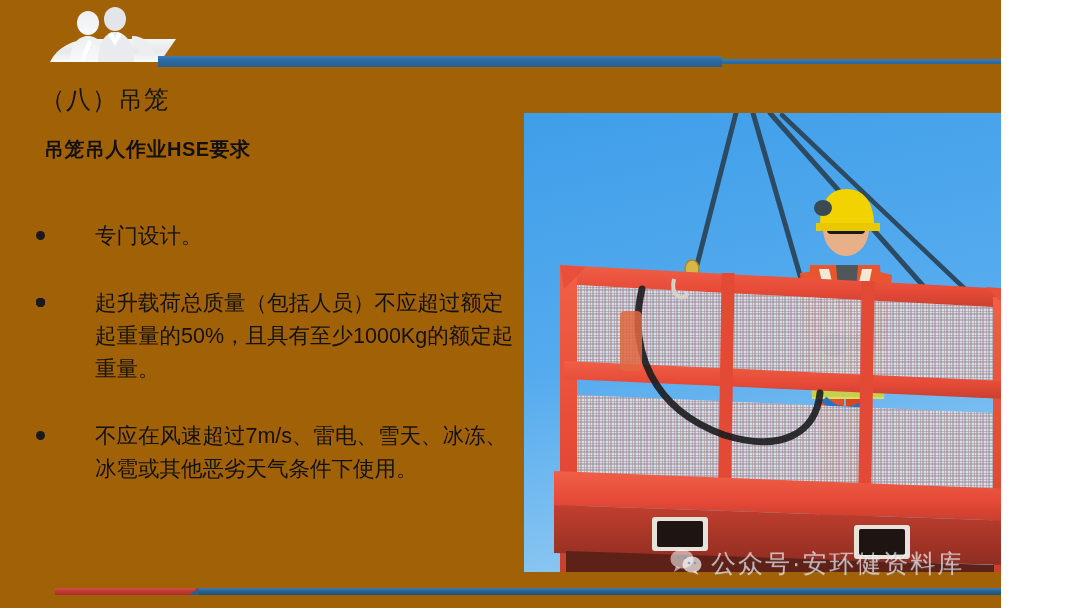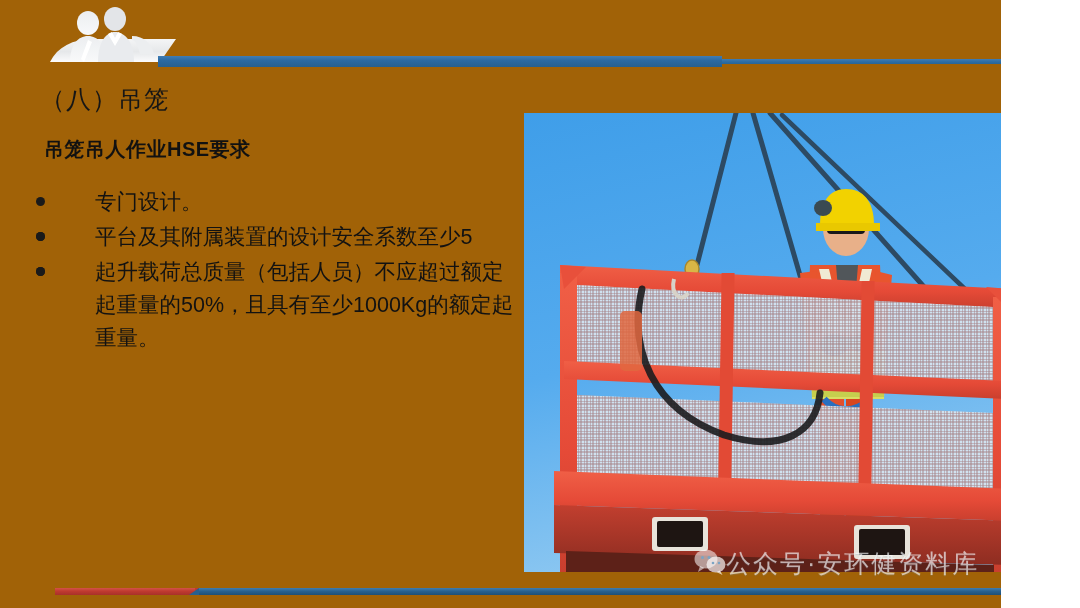--- a/index.html
+++ b/index.html
@@ -65,20 +65,21 @@
   
   #bullet-list {
     position: absolute;
     left: 28px; top: 186px;
     width: 490px;
   }
   .bullet-row {
     position: relative;
     display: block;
     margin-bottom: 2px;
+    margin-top: 34px;
   }
   .bullet-dot {
     position: absolute;
     left: 8px;
     top: 11px;
     width: 9px; height: 9px;
     background: #1a1a1a;
     border-radius: 50%;
   }
   .bullet-text {
@@ -97,24 +98,25 @@
     left: 524px; top: 113px;
     width: 516px; height: 459px;
     overflow: hidden;
     background: #4aa6ec;
   }
   #photo-svg { display: block; width: 516px; height: 459px; }
 
   
   #watermark {
     position: absolute;
-    left: 694px; top: 546px;
+    left: 670px; top: 546px;
     height: 34px;
     display: flex;
     align-items: center;
+    gap: 9px;
     pointer-events: none;
     justify-content: center;
   }
   #watermark-text {
     font-size: 25px;
     color: rgba(255,255,255,0.62);
     letter-spacing: 2px;
     white-space: nowrap;
     text-shadow: 0 1px 1px rgba(120,150,175,0.25);
   }
@@ -191,28 +193,31 @@
   <div id="bullet-list">
     <div class="bullet-row">
       <span class="bullet-dot"></span>
       <span class="bullet-text">专门设计。</span>
     </div>
     <div class="bullet-row">
       <span class="bullet-dot"></span>
     </div>
     <div class="bullet-row">
       <span class="bullet-dot"></span>
-      <span class="bullet-text">平台及其附属装置的设计安全系数至少5</span>
     </div>
     <div class="bullet-row">
       <span class="bullet-dot"></span>
     </div>
     <div class="bullet-row">
       <span class="bullet-dot"></span>
       <span class="bullet-text">起升载荷总质量（包括人员）不应超过额定起重量的50%，且具有至少1000Kg的额定起重量。</span>
+    </div>
+    <div class="bullet-row">
+      <span class="bullet-dot"></span>
+      <span class="bullet-text">不应在风速超过7m/s、雷电、雪天、冰冻、冰雹或其他恶劣天气条件下使用。</span>
     </div>
   </div>
 
   <figure id="photo-figure" style="margin:0">
     <svg id="photo-svg" viewBox="0 0 516 459" preserveAspectRatio="none" aria-hidden="true">
       <defs>
         <linearGradient id="sky" x1="0" y1="0" x2="0.25" y2="1">
           <stop offset="0%" stop-color="#3f9ee9"></stop>
           <stop offset="55%" stop-color="#55abee"></stop>
           <stop offset="100%" stop-color="#8ec8f1"></stop>

